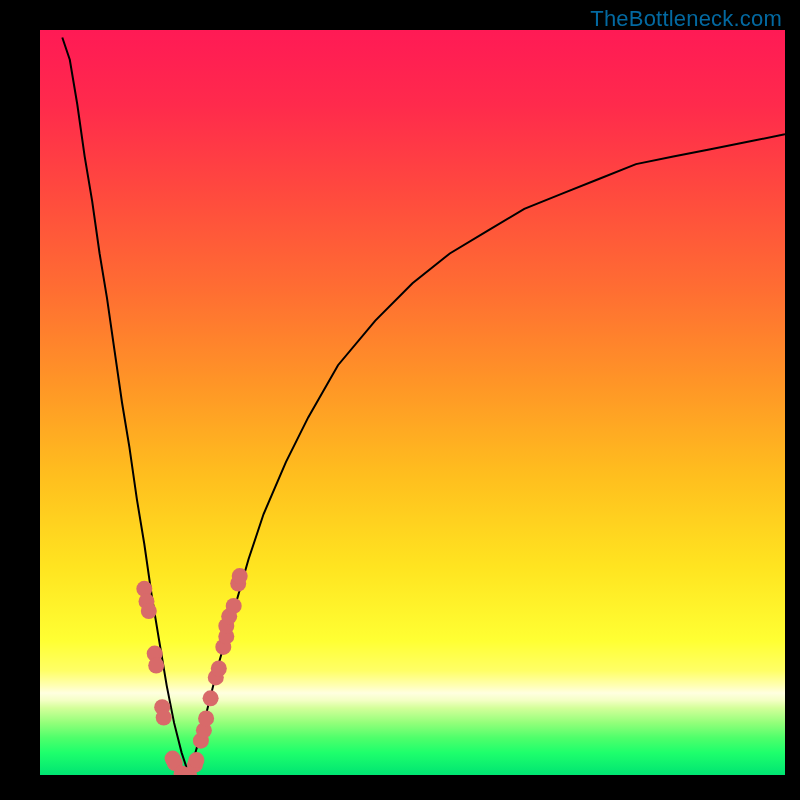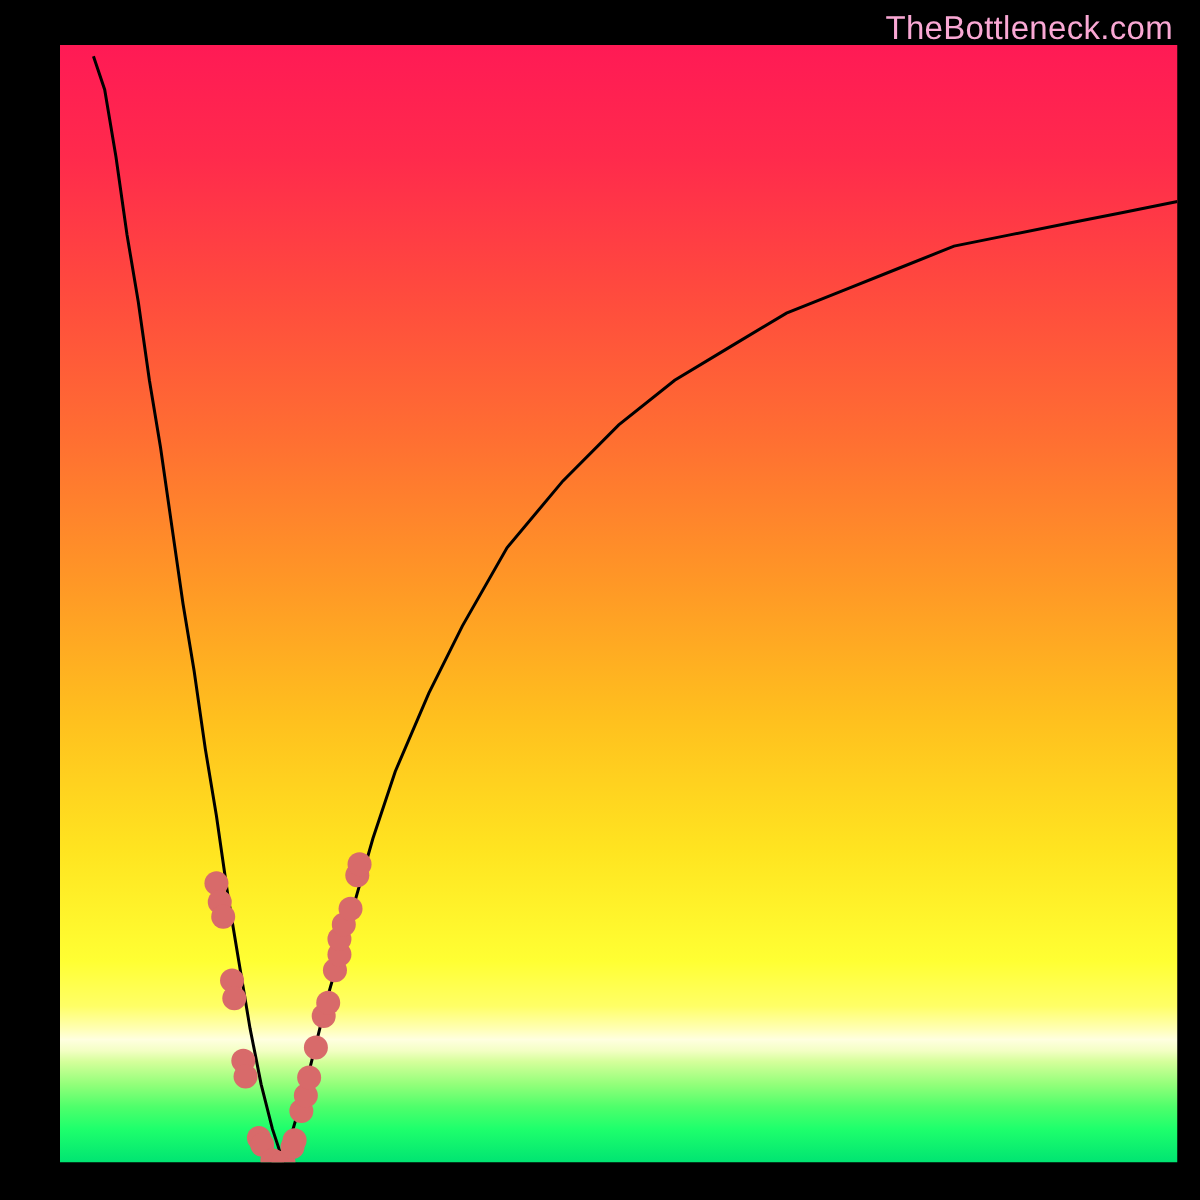--- a/index.html
+++ b/index.html
@@ -31,21 +31,21 @@
   }
   .curve-svg {
     position: absolute;
     inset: 0;
   }
   .watermark {
     position: absolute;
     top: 6px;
     right: 18px;
     font-size: 22px;
-    color: #f9a8d4;
+    color: #0369a1;
     letter-spacing: 0.2px;
     font-weight: 500;
   }
 </style>
 </head>
 <body>
 
 <div class="frame">
 
   <div class="watermark">TheBottleneck.com</div>

